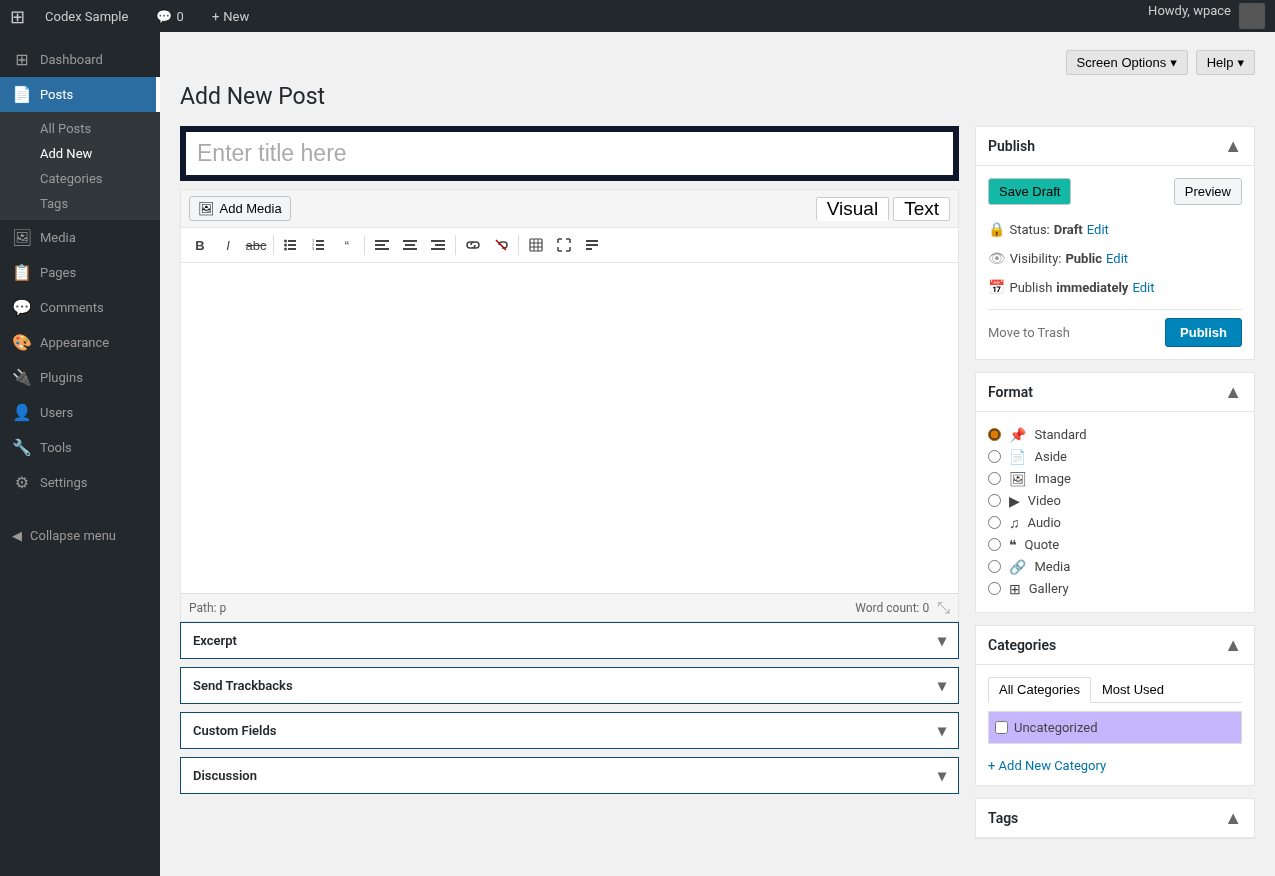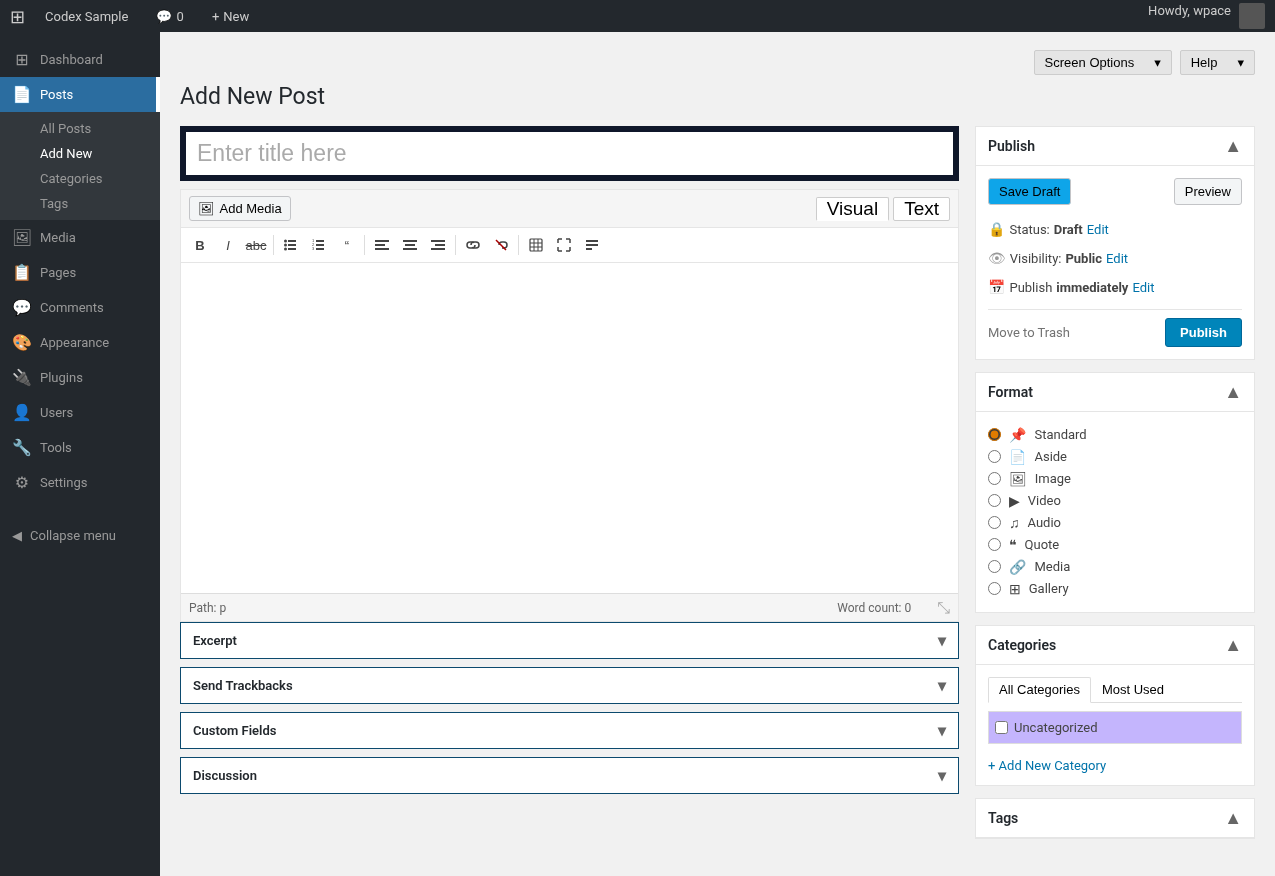--- a/index.html
+++ b/index.html
@@ -82,21 +82,21 @@
     }
     .screen-options-btn, .help-btn {
       background: #e5e5e5;
       border: 1px solid #ccc;
       padding: 4px 10px;
       cursor: pointer;
       font-size: 13px;
       border-radius: 2px;
       display: flex;
       align-items: center;
-      gap: 20px;
+      gap: 4px;
     }
 
     
     .page-title { font-size: 23px; font-weight: 400; color: #23282d; margin-bottom: 16px; }
 
     
     .edit-post-layout { display: flex; gap: 16px; }
     .post-main { flex: 1; }
     .post-sidebar { width: 280px; flex-shrink: 0; }
 
@@ -211,21 +211,21 @@
     .postbox-content { padding: 12px; }
 
     
     .publish-actions {
       display: flex;
       justify-content: space-between;
       align-items: center;
       margin-bottom: 12px;
     }
     .save-draft-btn {
-      background: #0ea5e9;
+      background: #14b8a6;
       border: 1px solid #c3c4c7;
       padding: 5px 10px;
       cursor: pointer;
       font-size: 13px;
       border-radius: 3px;
     }
     .preview-btn {
       background: #f3f5f6;
       border: 1px solid #c3c4c7;
       padding: 5px 10px;
@@ -508,21 +508,21 @@
                   </svg>
               </button>
             </div>
 
             <div id="wp-content-editor-container">
               <textarea id="content" style="min-height: 330px; width: 100%; border: none; padding: 10px; font-size: 13px; resize: none; outline: none; display: block; background: rgb(255, 255, 255); font-family: inherit;"></textarea>
             </div>
 
             <div class="editor-statusbar">
               <span>Path: p</span>
-              <div style="display:flex; align-items:center; gap:26px;">
+              <div style="display:flex; align-items:center; gap:8px;">
                 <span>Word count: 0</span>
                 <span class="resize-handle">⤡</span>
               </div>
             </div>
           </div>
 
           <div class="collapsible-box">
             <div class="collapsible-header">
               <span>Excerpt</span>
               <span class="chevron">▾</span>

